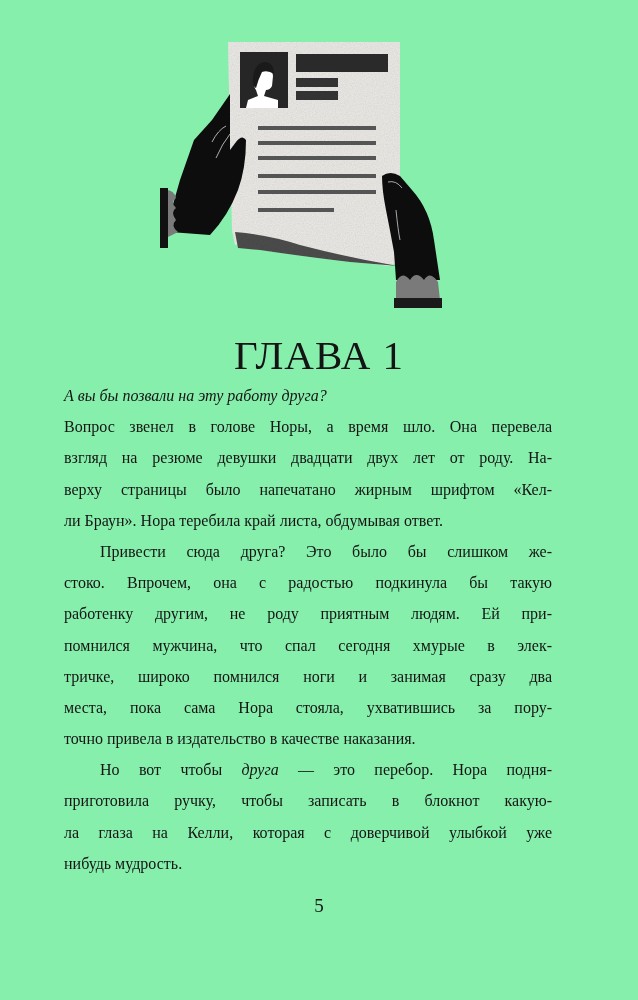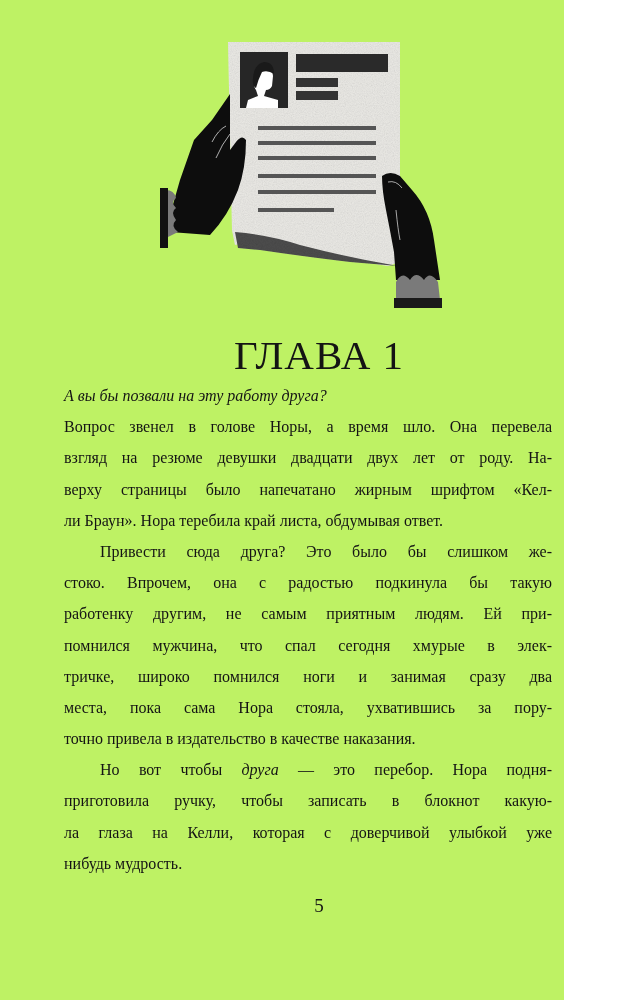--- a/index.html
+++ b/index.html
@@ -11,22 +11,22 @@
       width: 638px;
       height: 1000px;
       position: relative;
       overflow: hidden;
       color: #141414;
       font-family: "Liberation Serif", "DejaVu Serif", serif;
     }
     .page {
       position: absolute;
       left: 0; top: 0;
-      width: 564px; height: 1000px;
-      background: #bef264;
+      width: 638px; height: 1000px;
+      background: #86efac;
     }
     .illustration {
       position: absolute;
       left: 150px;
       top: 30px;
       width: 320px;
       height: 280px;
     }
     .chapter-title {
       position: absolute;
@@ -134,21 +134,21 @@
   <h1 class="chapter-title">ГЛАВА 1</h1>
 
   <div class="body-text">
     <span class="line last italic">А вы бы позвали на эту работу друга?</span>
     <span class="line">Вопрос звенел в голове Норы, а время шло. Она перевела</span>
     <span class="line">взгляд на резюме девушки двадцати двух лет от роду. На-</span>
     <span class="line">верху страницы было напечатано жирным шрифтом «Кел-</span>
     <span class="line last">ли Браун». Нора теребила край листа, обдумывая ответ.</span>
     <span class="line indent">Привести сюда друга? Это было бы слишком же-</span>
     <span class="line">стоко. Впрочем, она с радостью подкинула бы такую</span>
-    <span class="line">работенку другим, не самым приятным людям. Ей при-</span>
+    <span class="line">работенку другим, не роду приятным людям. Ей при-</span>
     <span class="line">помнился мужчина, что спал сегодня хмурые в элек-</span>
     <span class="line">тричке, широко помнился ноги и занимая сразу два</span>
     <span class="line">места, пока сама Нора стояла, ухватившись за пору-</span>
     <span class="line last">точно привела в издательство в качестве наказания.</span>
     <span class="line indent"><span>Но вот чтобы </span><em>друга</em><span> — это перебор. Нора подня-</span></span>
     <span class="line">приготовила ручку, чтобы записать в блокнот какую-</span>
     <span class="line">ла глаза на Келли, которая с доверчивой улыбкой уже</span>
     <span class="line last">нибудь мудрость.</span>
   </div>
 

